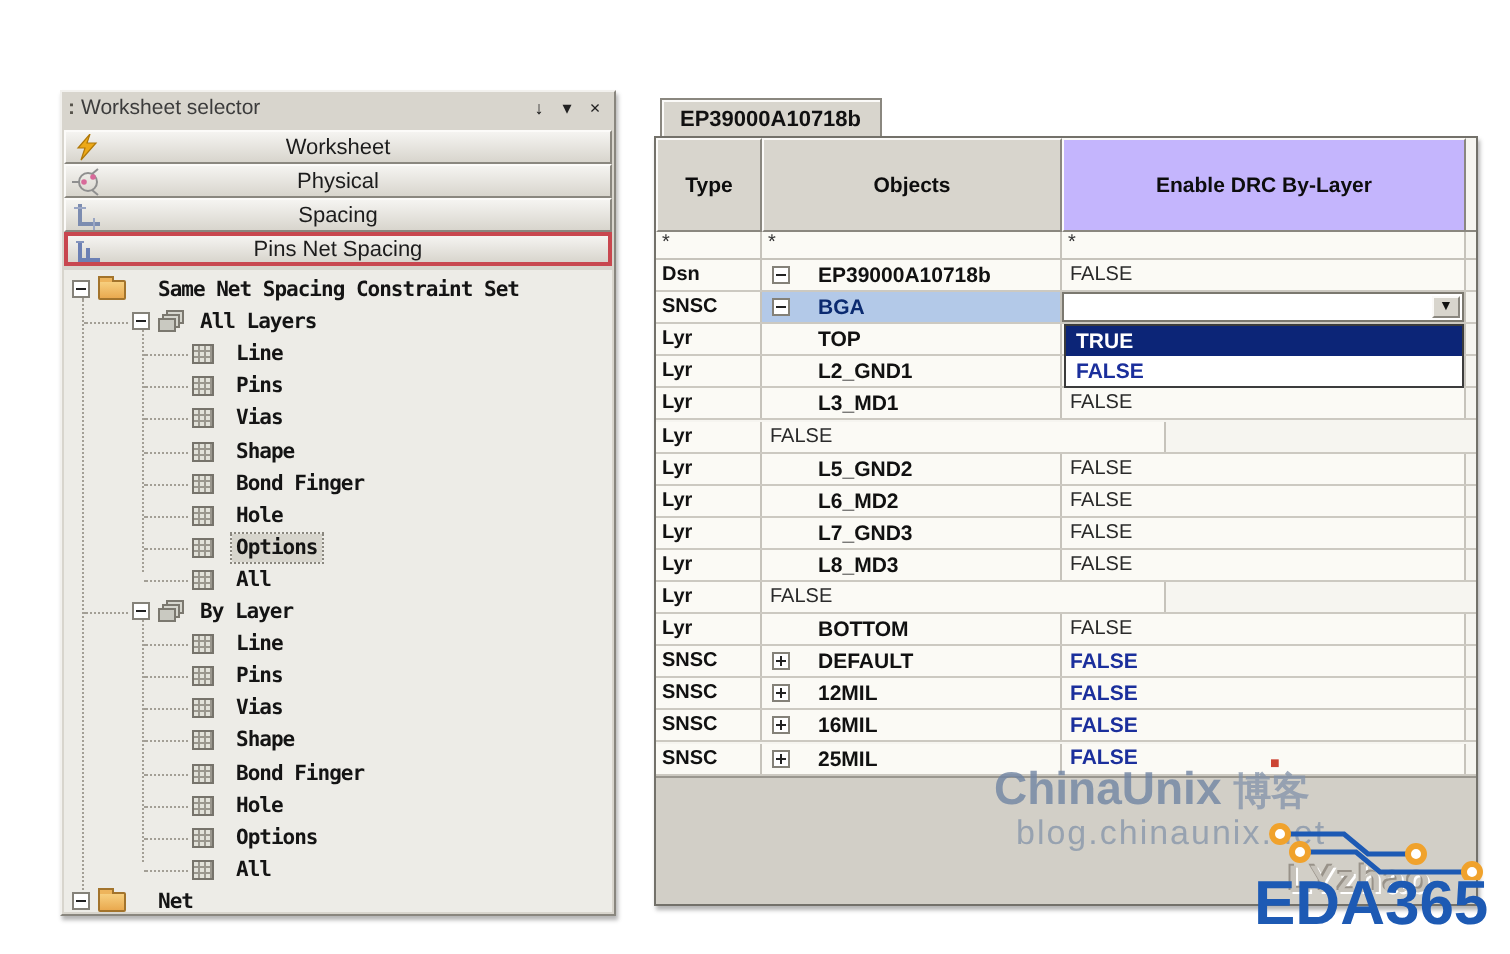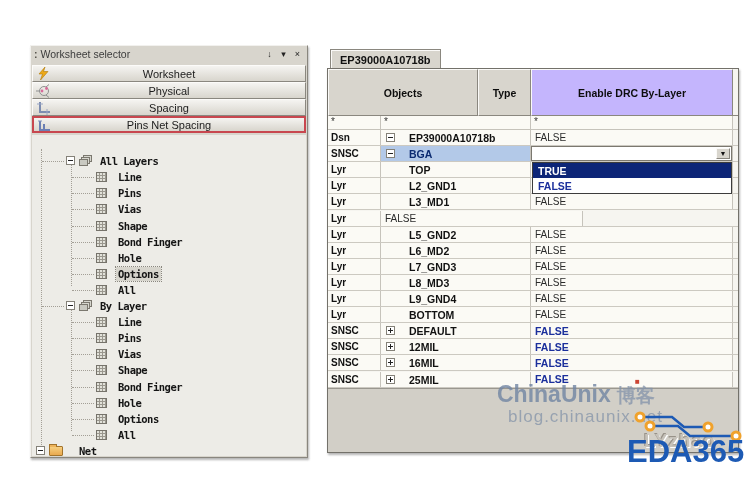--- a/index.html
+++ b/index.html
@@ -171,20 +171,25 @@
         <div class="connector" style="left: 39px; top: 175px; height: 120.8px;"></div>
         <div class="stub" style="left: 10px; width: 22px; top: 171px;"></div>
         <div class="stub" style="left: 40px; width: 22px; top: 187.1px;"></div>
         <div class="stub" style="left: 40px; width: 22px; top: 203.2px;"></div>
         <div class="stub" style="left: 40px; width: 22px; top: 219.3px;"></div>
         <div class="stub" style="left: 40px; width: 22px; top: 235.4px;"></div>
         <div class="stub" style="left: 40px; width: 22px; top: 251.5px;"></div>
         <div class="stub" style="left: 40px; width: 22px; top: 267.6px;"></div>
         <div class="stub" style="left: 40px; width: 22px; top: 283.7px;"></div>
         <div class="stub" style="left: 40px; width: 22px; top: 299.8px;"></div>
+        <div class="tree-row" style="top: 2px;">
+          <div class="expand" style="left: 4px;"></div>
+          <div class="icon-folder" style="left: 17px;"></div>
+          <div class="tlabel" style="left: 45px;">Same Net Spacing Constraint Set</div>
+        </div>
         <div class="tree-row" style="top: 18.1px;">
           <div class="expand" style="left: 34px;"></div>
           <div class="icon-layers" style="left: 47px;">
             <i></i>
             <i></i>
             <i></i>
           </div>
           <div class="tlabel" style="left: 66px;">All Layers</div>
         </div>
         <div class="tree-row" style="top: 34.2px;">
@@ -267,22 +272,22 @@
         </div>
       </div>
   </div>
 
   <div class="tab">
     <span>EP39000A10718b</span>
   </div>
 
   <div class="panel-right">
     <div class="thead">
+      <div class="th w-type">Type</div>
       <div class="th w-obj">Objects</div>
-      <div class="th w-type">Type</div>
       <div class="th blue w-val">Enable DRC By-Layer</div>
       <div class="w-gut"></div>
     </div>
     <div class="filter-row">
       <div class="fcell w-type">*</div>
       <div class="fcell w-obj">*</div>
       <div class="fcell w-val">*</div>
       <div class="fgut"></div>
     </div>
     <div class="rows" id="rows">
@@ -378,23 +383,20 @@
           <div class="cell obj centered">
             <div class="otext">L8_MD3</div>
           </div>
           <div class="cell val">
             <span>FALSE</span>
           </div>
           <div class="cell gut"></div>
         </div>
         <div class="trow" style="top: 161px;">
           <div class="cell type">Lyr</div>
-          <div class="cell obj centered">
-            <div class="otext">L9_GND4</div>
-          </div>
           <div class="cell val">
             <span>FALSE</span>
           </div>
           <div class="cell gut"></div>
         </div>
         <div class="trow" style="top: 177.1px;">
           <div class="cell type">Lyr</div>
           <div class="cell obj centered">
             <div class="otext">BOTTOM</div>
           </div>

